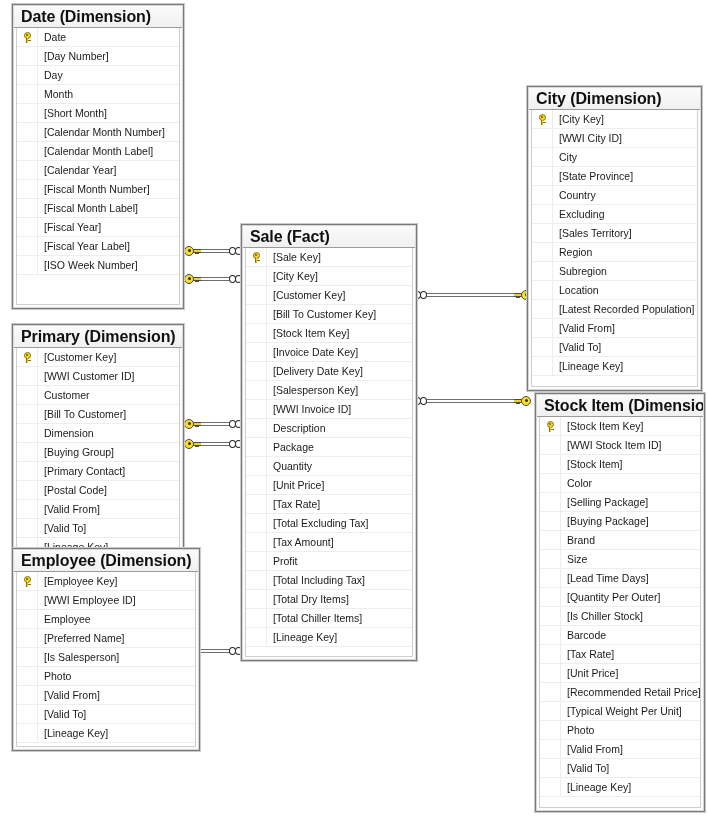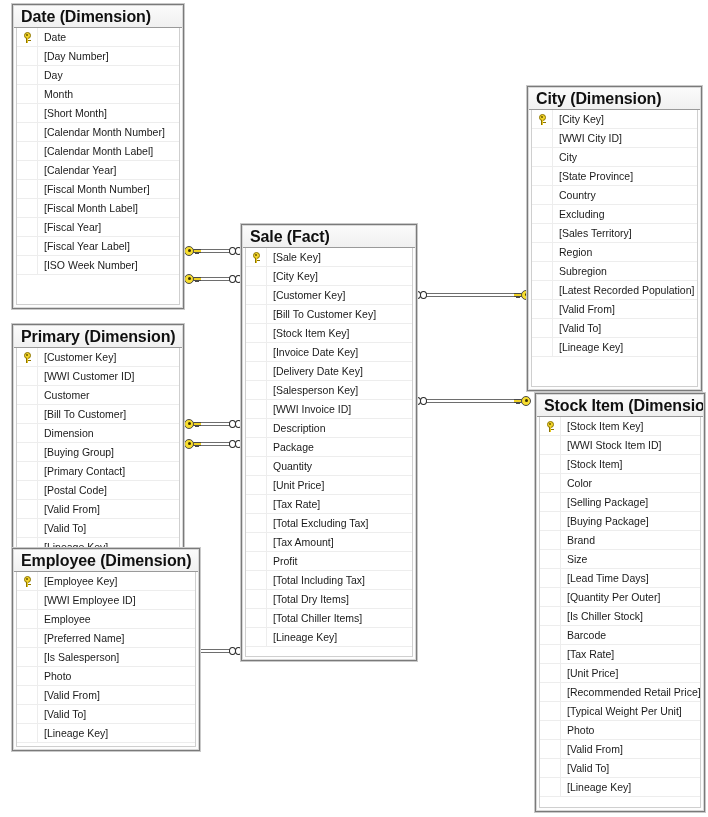--- a/index.html
+++ b/index.html
@@ -559,20 +559,24 @@
           <div class="row">
             <div class="row-gutter"></div>
             <div class="row-label">Region</div>
           </div>
           <div class="row">
             <div class="row-gutter"></div>
             <div class="row-label">Subregion</div>
           </div>
           <div class="row">
             <div class="row-gutter"></div>
+            <div class="row-label">Location</div>
+          </div>
+          <div class="row">
+            <div class="row-gutter"></div>
             <div class="row-label">[Latest Recorded Population]</div>
           </div>
           <div class="row">
             <div class="row-gutter"></div>
             <div class="row-label">[Valid From]</div>
           </div>
           <div class="row">
             <div class="row-gutter"></div>
             <div class="row-label">[Valid To]</div>
           </div>

